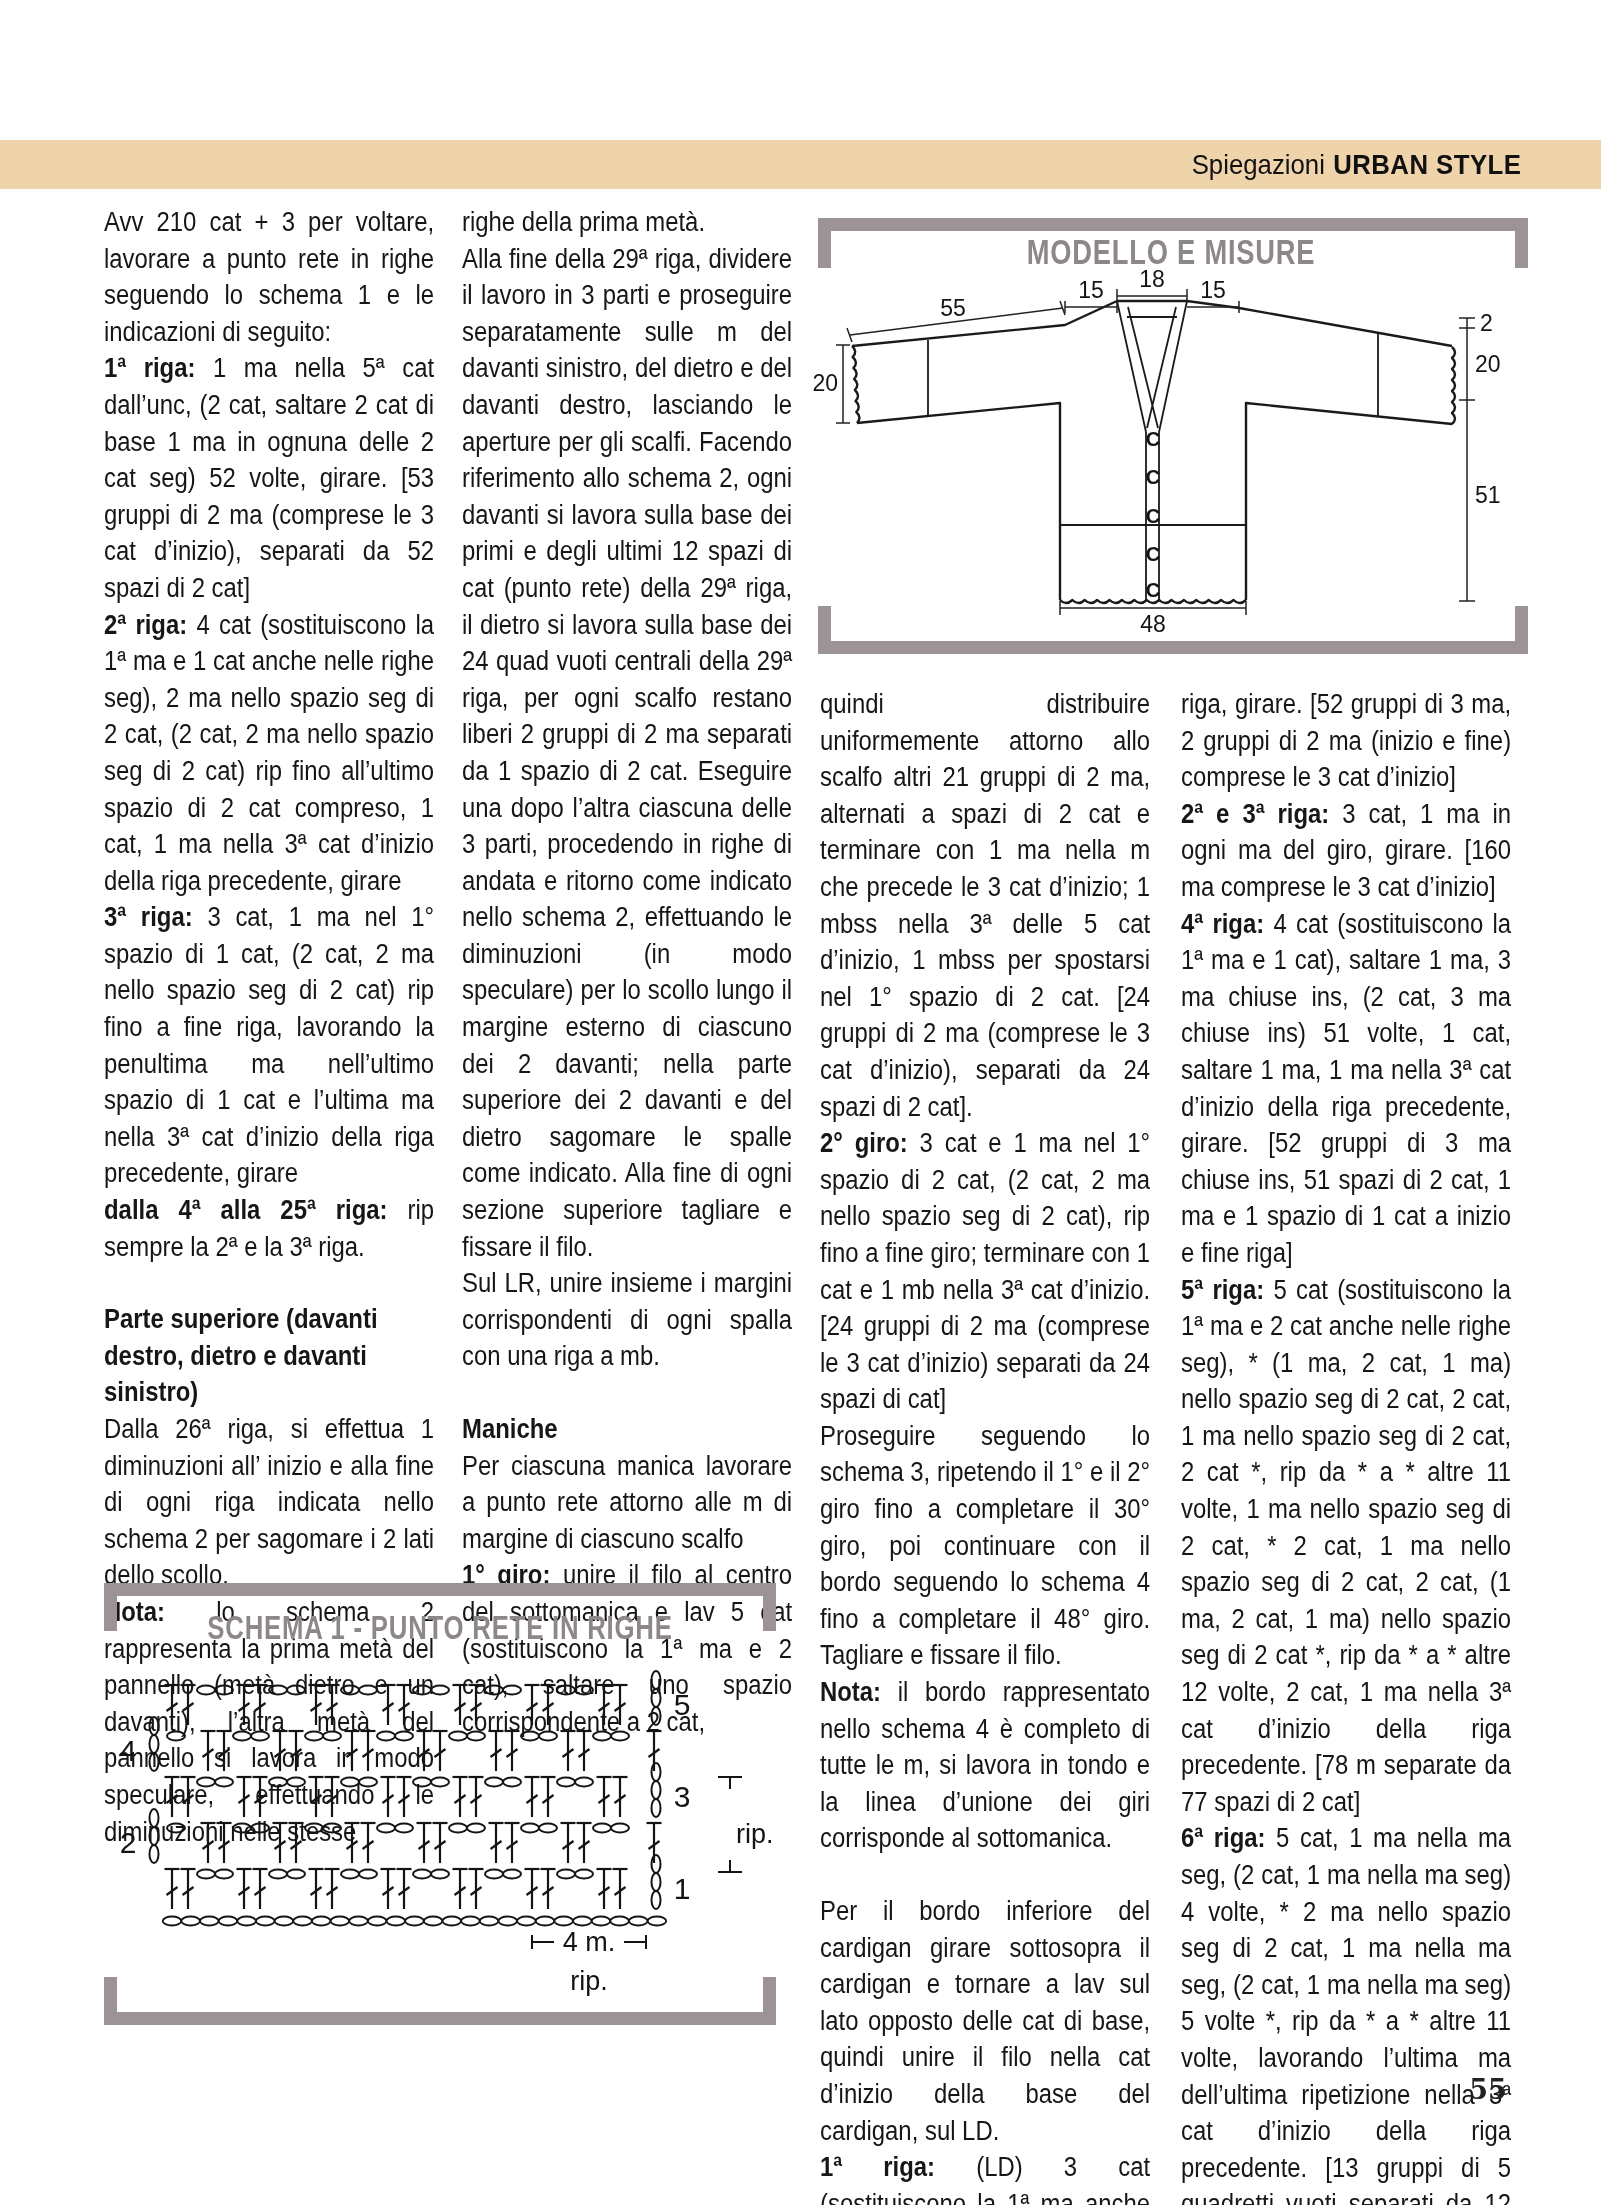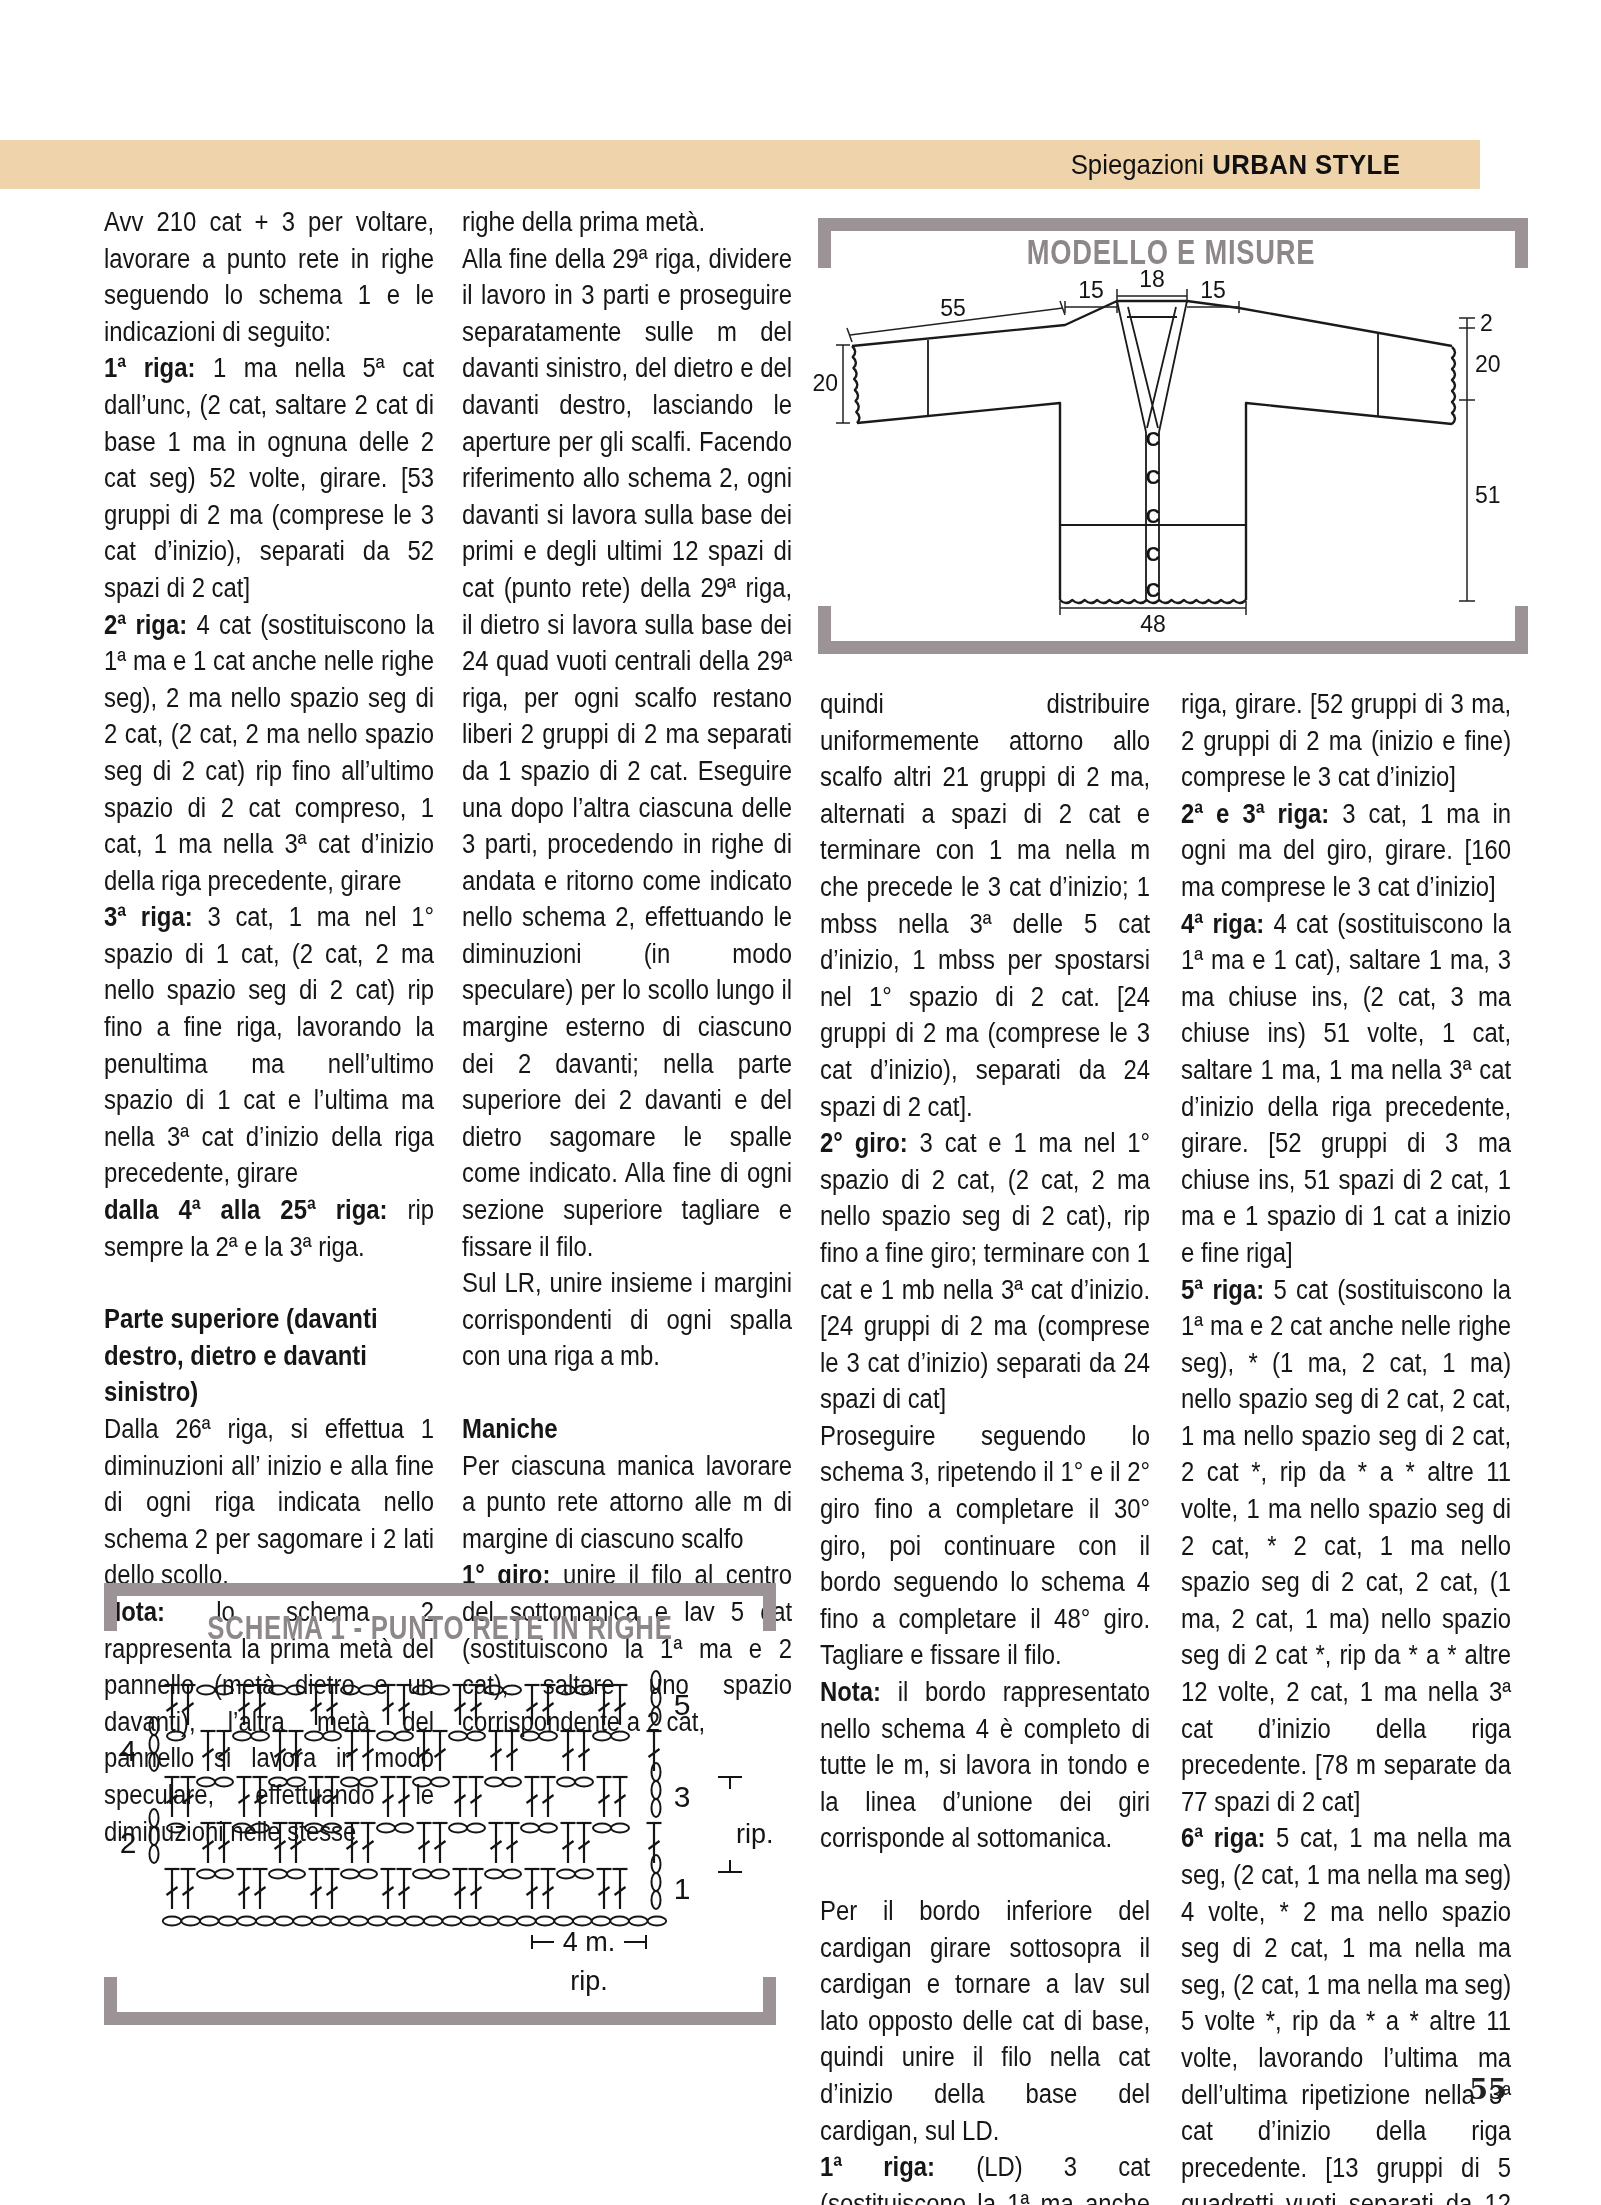--- a/index.html
+++ b/index.html
@@ -1,19 +1,19 @@
 <!DOCTYPE html>
 <html><head>
 <meta charset="utf-8">
 <style>
   html,body{margin:0;padding:0;background:#e8e8e8;}
   .page{position:relative;width:1601px;height:2205px;background:#ffffff;overflow:hidden;
         font-family:"Liberation Sans",sans-serif;color:#161616;}
   
-  .band{position:absolute;left:0;top:140px;width:1480px;height:49px;background:#efd3aa;}
+  .band{position:absolute;left:0;top:140px;width:1601px;height:49px;background:#efd3aa;}
   .band-inner{position:absolute;right:80px;top:0;height:49px;line-height:49px;font-size:28px;
         color:#111;transform:scaleX(.92);transform-origin:100% 50%;white-space:nowrap;}
   .band-inner b{margin-left:9px;letter-spacing:.5px;}
   
   .col{position:absolute;width:373px;font-size:27px;line-height:36.6px;text-align:justify;
        transform:scaleX(.885);transform-origin:0 0;}
   .col p{margin:0;}
   .col p.gap{margin-top:36px;}
   .col p.h{font-weight:bold;text-align:left;}
   #col1{left:104px;top:204px;}

